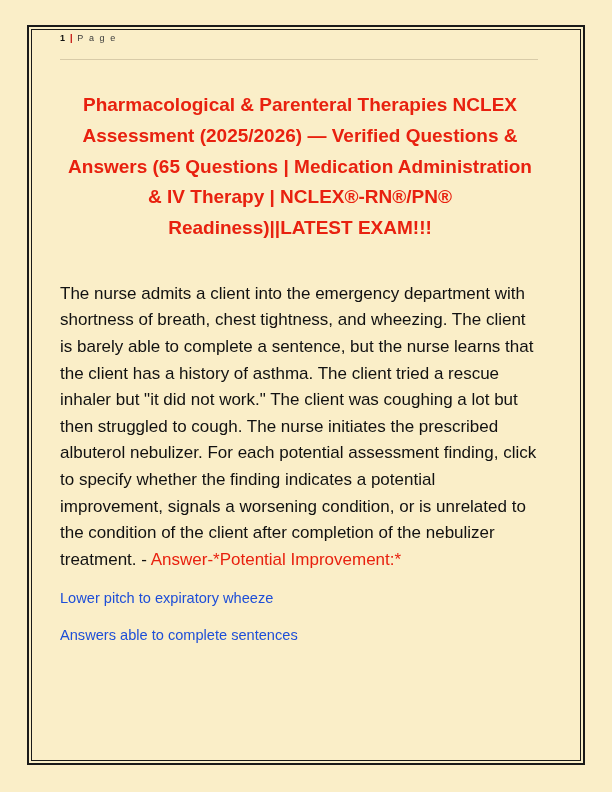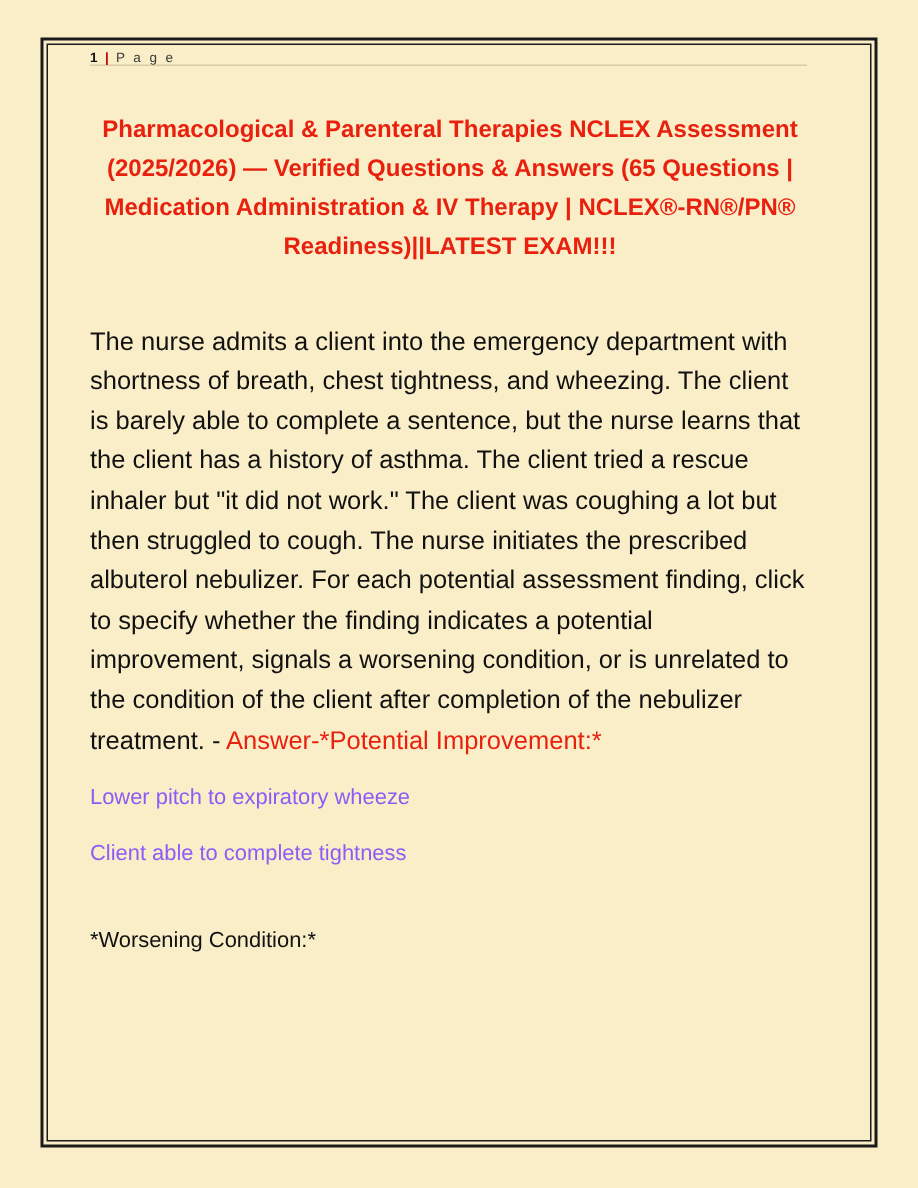--- a/index.html
+++ b/index.html
@@ -45,60 +45,60 @@
     left: 60px;
     top: 33px;
     width: 492px;
     box-sizing: border-box;
   }
   .header-line {
     font-size: 9px;
     color: #3a3a3a;
     letter-spacing: 1.2px;
     font-weight: bold;
-    padding-bottom: 0;
+    padding-bottom: 16px;
     border-bottom: 1px solid #d8cba8;
     width: 478px;
   }
   .header-line .pagenum {
     color: #111;
   }
   .header-line .bar {
     color: #c00000;
     font-weight: bold;
   }
   .header-line .word {
     font-weight: normal;
     letter-spacing: 1.6px;
   }
   .title {
     margin-top: 30px;
     text-align: center;
     color: #e8210f;
     font-weight: bold;
-    font-size: 16px;
+    font-size: 19px;
     line-height: 1.62;
     width: 470px;
     margin-left: 5px;
   }
   .body-block {
     margin-top: 37px;
     font-size: 17px;
     line-height: 1.565;
     color: #111;
     width: 480px;
   }
   .body-block .red {
     color: #e8210f;
   }
   .ans-line {
     margin-top: 14px;
     font-size: 14.6px;
     line-height: 1.55;
-    color: #8b5cf6;
+    color: #1d4ed8;
   }
   .ans-line.dark {
     color: #111;
   }
   .gap {
     height: 22px;
   }
 </style>
 </head>
 <body>
@@ -116,20 +116,19 @@
     </div>
 
     <div class="title">Pharmacological &amp; Parenteral Therapies NCLEX Assessment (2025/2026) — Verified Questions &amp; Answers (65 Questions | Medication Administration &amp; IV Therapy | NCLEX®-RN®/PN® Readiness)||LATEST EXAM!!!</div>
 
     <div class="body-block">
       <span>The nurse admits a client into the emergency department with shortness of breath, chest tightness, and wheezing. The client is barely able to complete a sentence, but the nurse learns that the client has a history of asthma. The client tried a rescue inhaler but "it did not work." The client was coughing a lot but then struggled to cough. The nurse initiates the prescribed albuterol nebulizer. For each potential assessment finding, click to specify whether the finding indicates a potential improvement, signals a worsening condition, or is unrelated to the condition of the client after completion of the nebulizer treatment. -</span>
       <span class="red">Answer-*Potential Improvement:*</span>
     </div>
 
     <div class="ans-line">Lower pitch to expiratory wheeze</div>
-    <div class="ans-line">Client able to complete tightness</div>
+    <div class="ans-line">Answers able to complete sentences</div>
 
     <div class="gap"></div>
 
-    <div class="ans-line dark">*Worsening Condition:*</div>
 
   </div>
 </div>
 
 </body></html>

